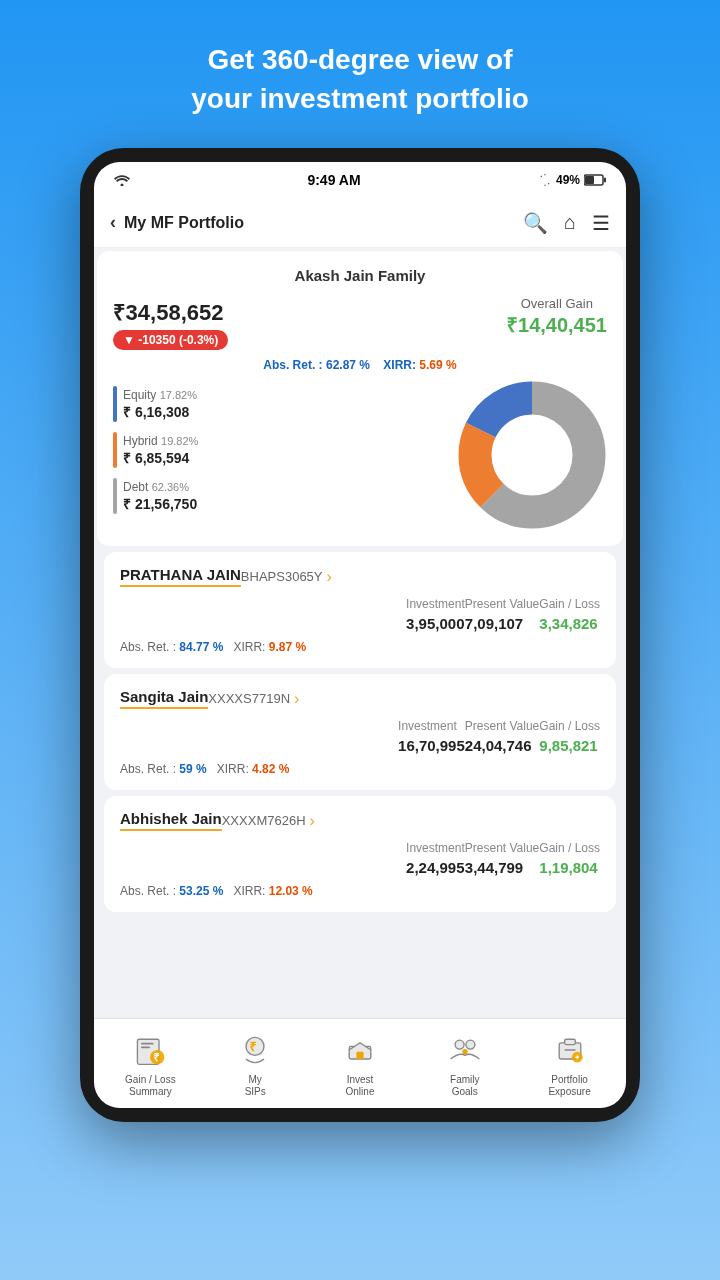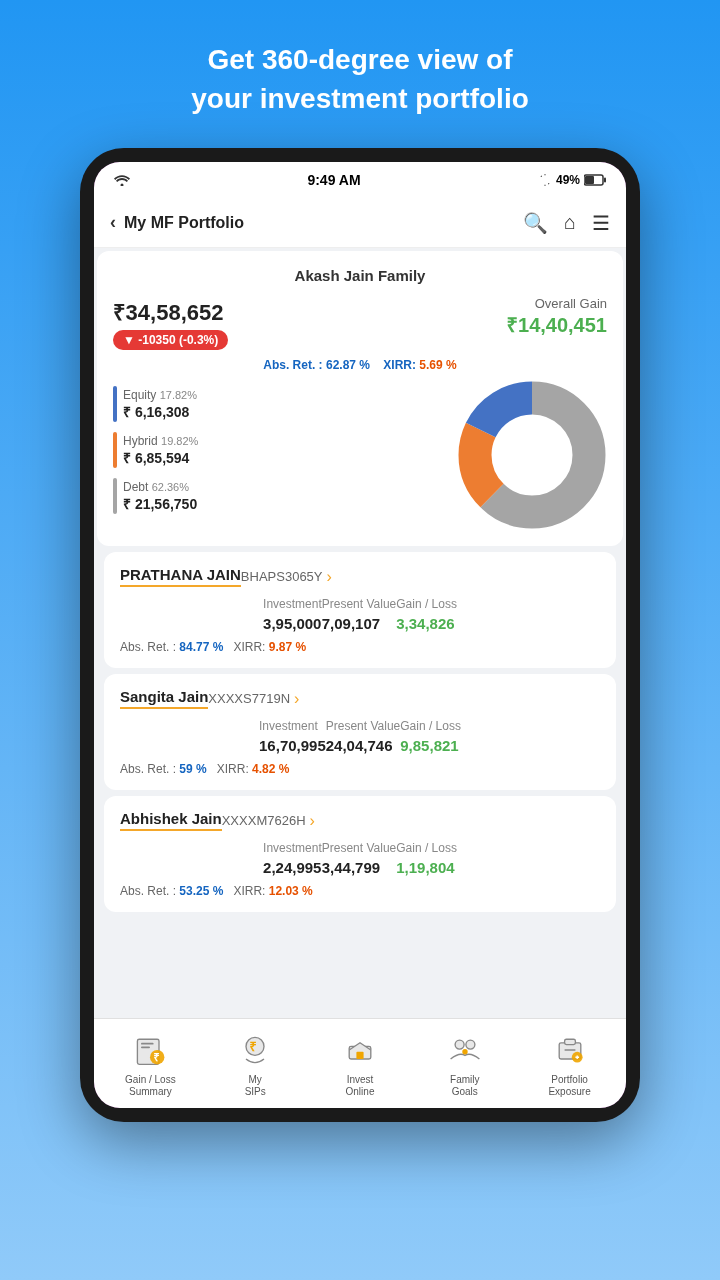--- a/index.html
+++ b/index.html
@@ -107,21 +107,21 @@
       border-radius: 12px;
       padding: 3px 10px;
       font-size: 12px;
       font-weight: 600;
       display: inline-flex;
       align-items: center;
       gap: 4px;
       margin-top: 4px;
     }
 
-    .overall-gain { text-align: right; }
+    .overall-gain { text-align: center; }
     .overall-gain-label { font-size: 13px; color: #666; }
     .overall-gain-value { font-size: 20px; font-weight: 700; color: #4CAF50; }
 
     .returns-row {
       font-size: 12px;
       color: #666;
       text-align: center;
       margin: 8px 0;
     }
     .returns-row span { color: #1565C0; font-weight: 600; }
@@ -182,21 +182,21 @@
       font-size: 13px;
       color: #666;
       display: flex;
       align-items: center;
       gap: 4px;
     }
     .chevron-right { color: #f4a72a; font-size: 16px; }
 
     .member-cols {
       display: flex;
-      justify-content: center;
+      justify-content: flex-end;
       margin-top: 10px;
     }
     .member-col-label { font-size: 12px; color: #888; margin-bottom: 4px; }
     .member-col-value { font-size: 15px; font-weight: 600; color: #222; }
     .member-col-value.gain { color: #4CAF50; }
 
     .member-returns {
       font-size: 12px;
       color: #666;
       margin-top: 8px;

